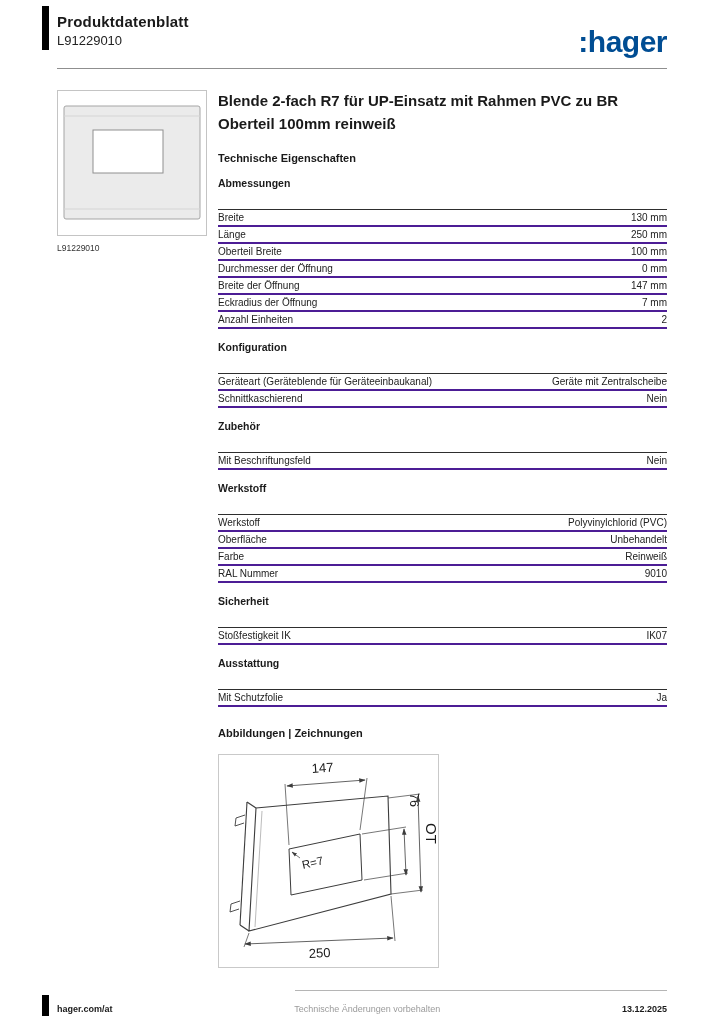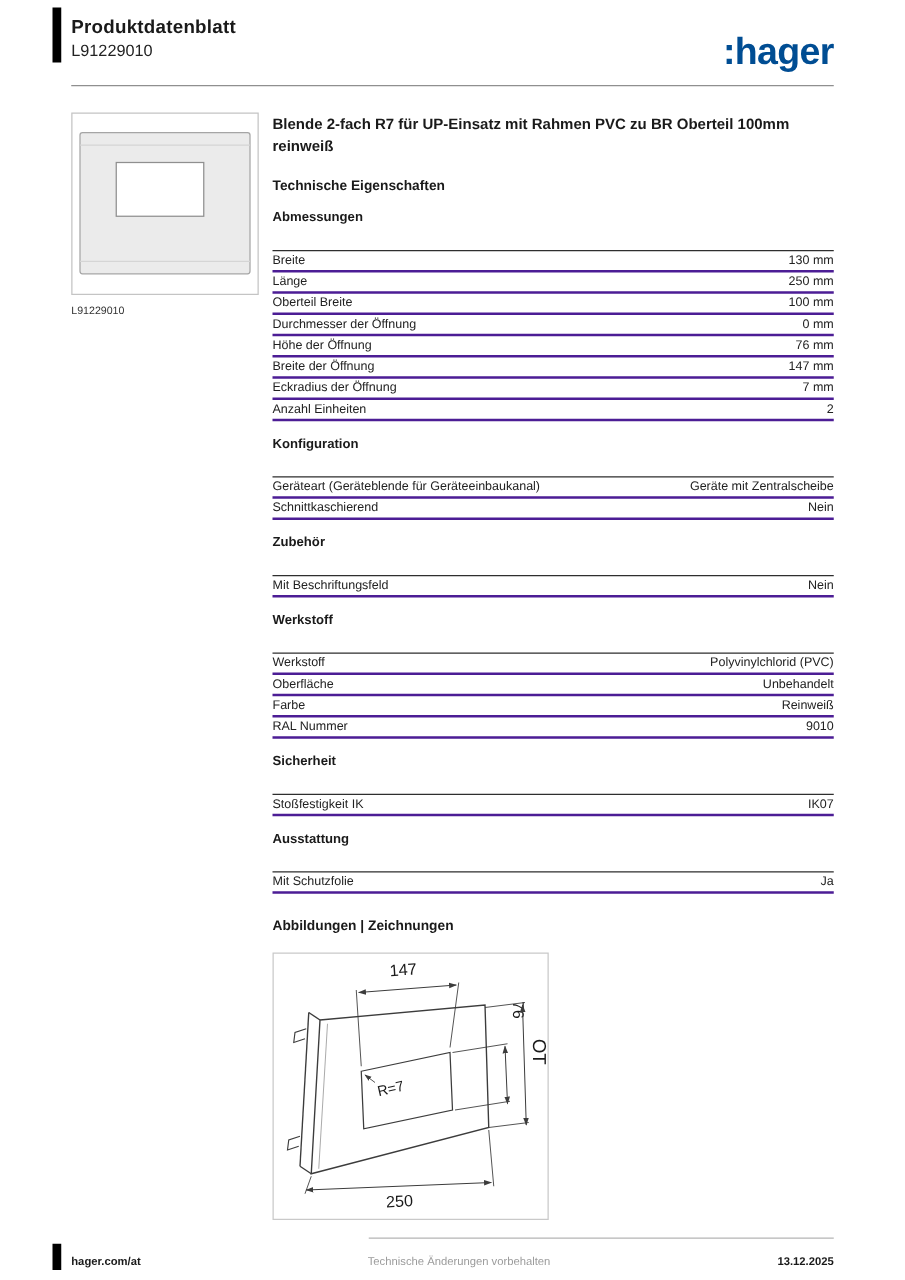--- a/index.html
+++ b/index.html
@@ -18,21 +18,21 @@
   .doc-subtitle { font-size:13px; margin-top:3px; color:#222; }
   .logo { font-size:30px; font-weight:bold; line-height:1; letter-spacing:-.5px; margin-top:14px; color:#004d93; }
   .header-rule { position:absolute; top:68px; left:57px; right:57px; border-top:1px solid #8f8f8f; }
 
   main { position:absolute; top:90px; left:57px; right:57px; display:flex; gap:11px; }
   .left-col { flex:0 0 150px; width:150px; }
   .product-image { width:150px; height:146px; border:1px solid #c4c4c4; background:#fff; }
   .image-caption { font-size:8.5px; color:#333; margin-top:7px; }
 
   .right-col { flex:1; min-width:0; }
-  .description { font-size:12px; font-weight:bold; line-height:1.5; margin-bottom:17px; }
+  .description { font-size:15px; font-weight:bold; line-height:1.5; margin-bottom:17px; }
   .tech-title { font-size:11px; font-weight:bold; margin-bottom:13px; }
   .spec-section { margin-bottom:12px; }
   .spec-section-title { font-size:10.5px; font-weight:bold; padding-bottom:20px; border-bottom:1.5px solid #2e2e2e; }
   .spec-row { display:flex; justify-content:space-between; align-items:baseline; font-size:10px; color:#222; padding:2px 0; border-bottom:2px solid #4c1d95; }
   .spec-value { text-align:right; white-space:nowrap; padding-left:12px; }
 
   .drawings-title { font-size:11px; font-weight:bold; margin:20px 0 15px; }
   .drawing-box { width:221px; height:214px; border:1px solid #c9c9c9; background:#fff; }
   svg text { font-family:"Liberation Sans","DejaVu Sans",sans-serif; fill:#1a1a1a; }
 
@@ -89,24 +89,20 @@
             </div>
             <div class="spec-row">
               <span class="spec-label">Oberteil Breite</span>
               <span class="spec-value">100 mm</span>
             </div>
             <div class="spec-row">
               <span class="spec-label">Durchmesser der Öffnung</span>
               <span class="spec-value">0 mm</span>
             </div>
             <div class="spec-row">
-              <span class="spec-label">Höhe der Öffnung</span>
-              <span class="spec-value">76 mm</span>
-            </div>
-            <div class="spec-row">
               <span class="spec-label">Breite der Öffnung</span>
               <span class="spec-value">147 mm</span>
             </div>
             <div class="spec-row">
               <span class="spec-label">Eckradius der Öffnung</span>
               <span class="spec-value">7 mm</span>
             </div>
             <div class="spec-row">
               <span class="spec-label">Anzahl Einheiten</span>
               <span class="spec-value">2</span>

